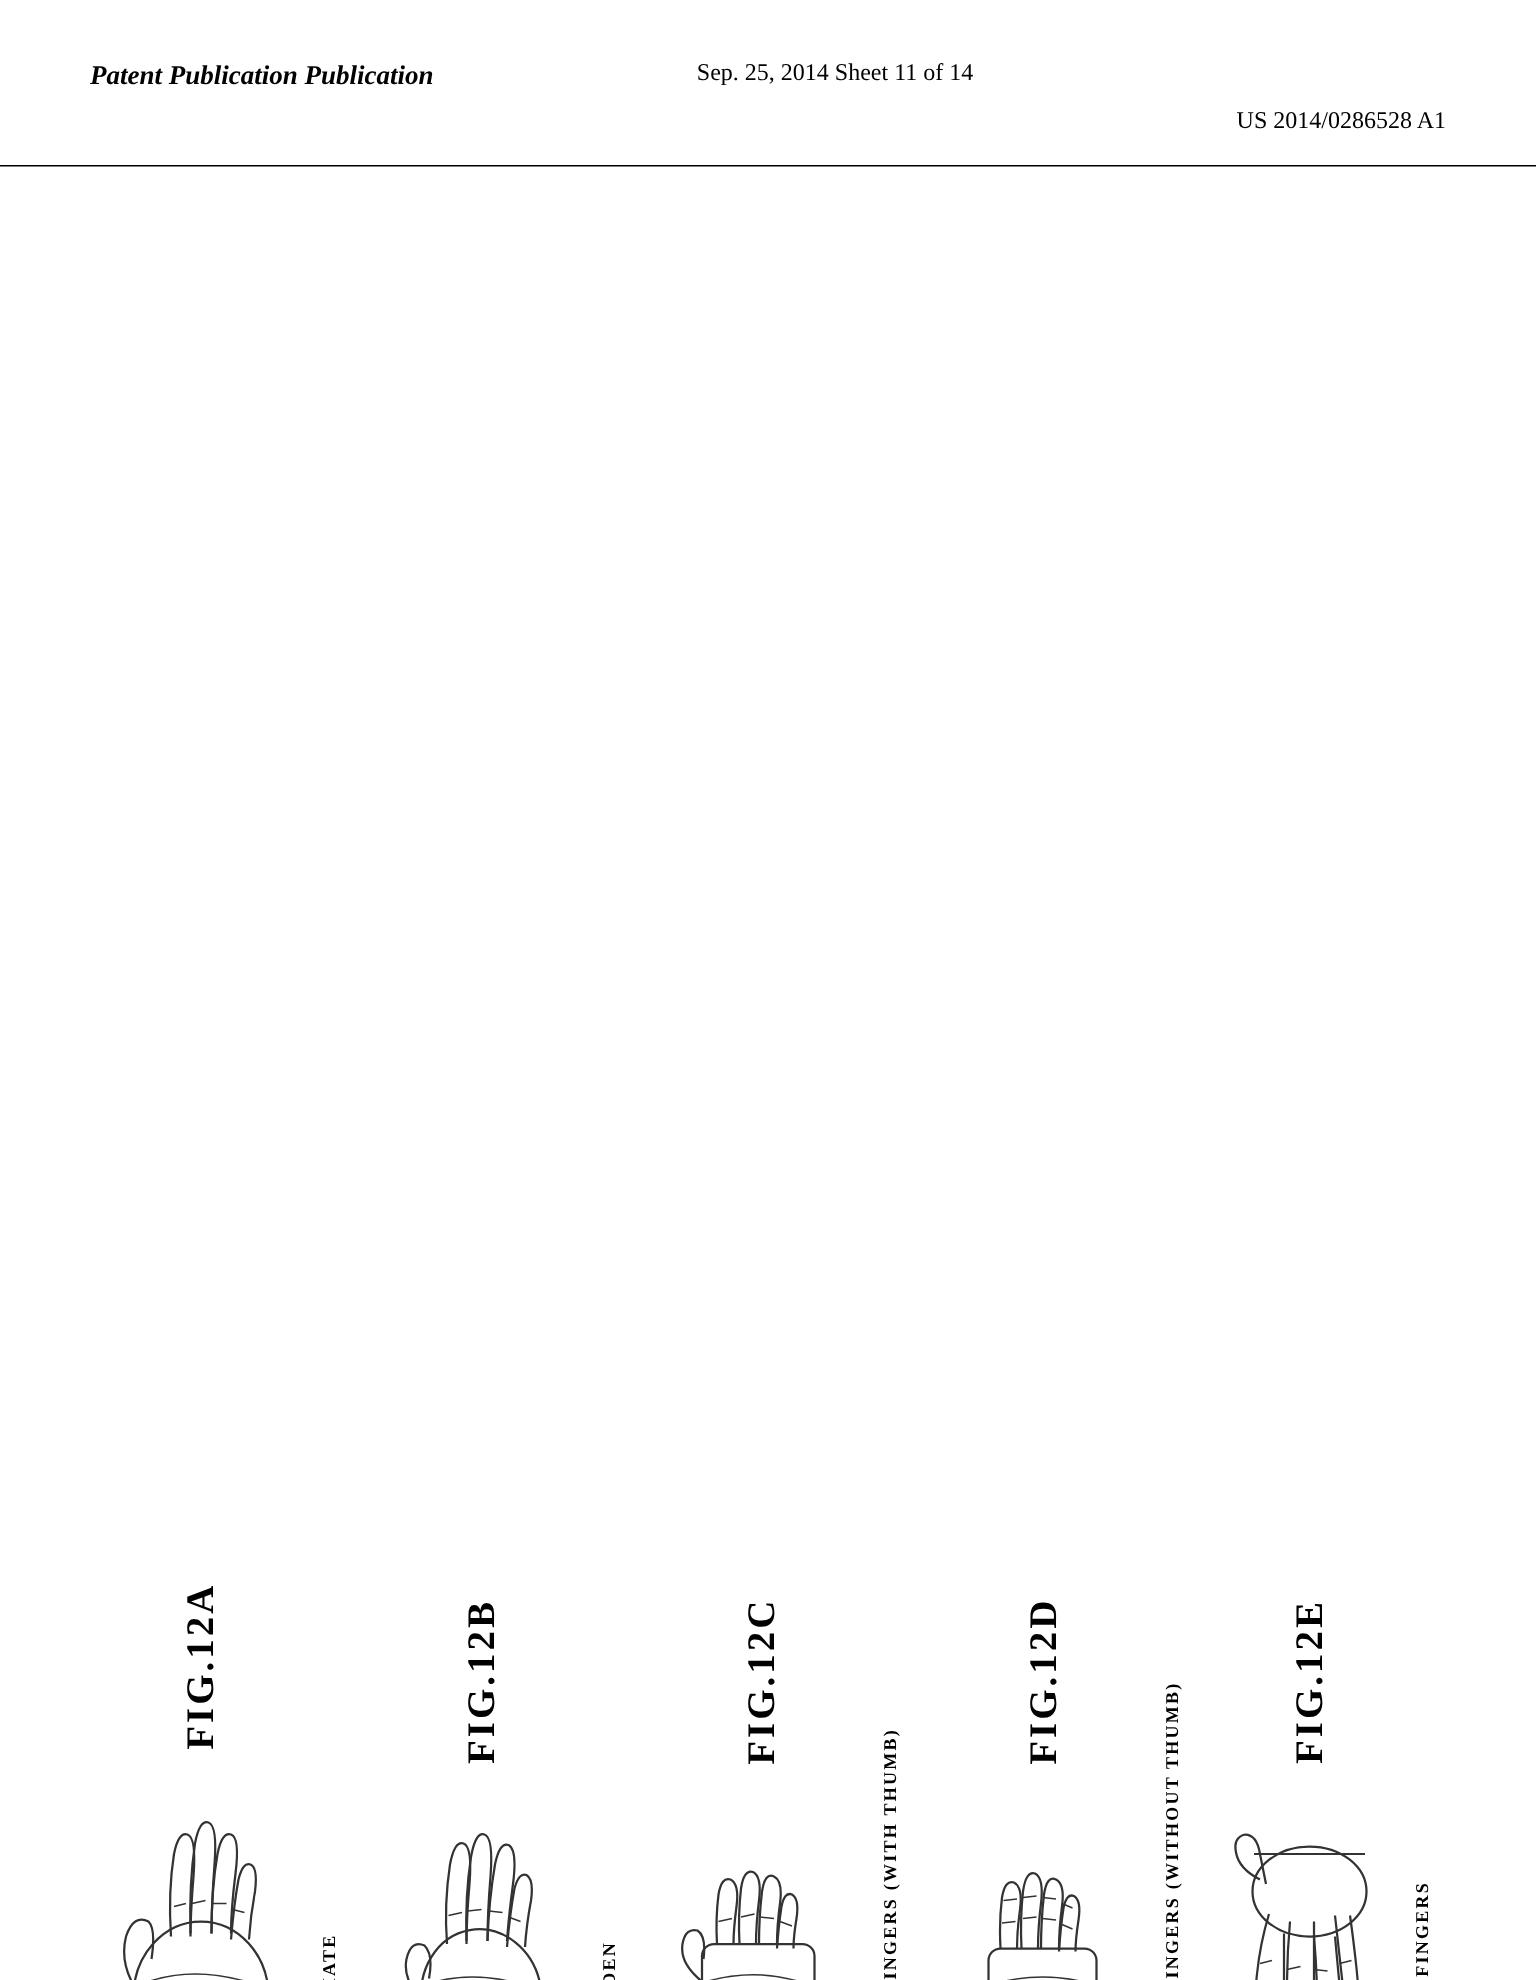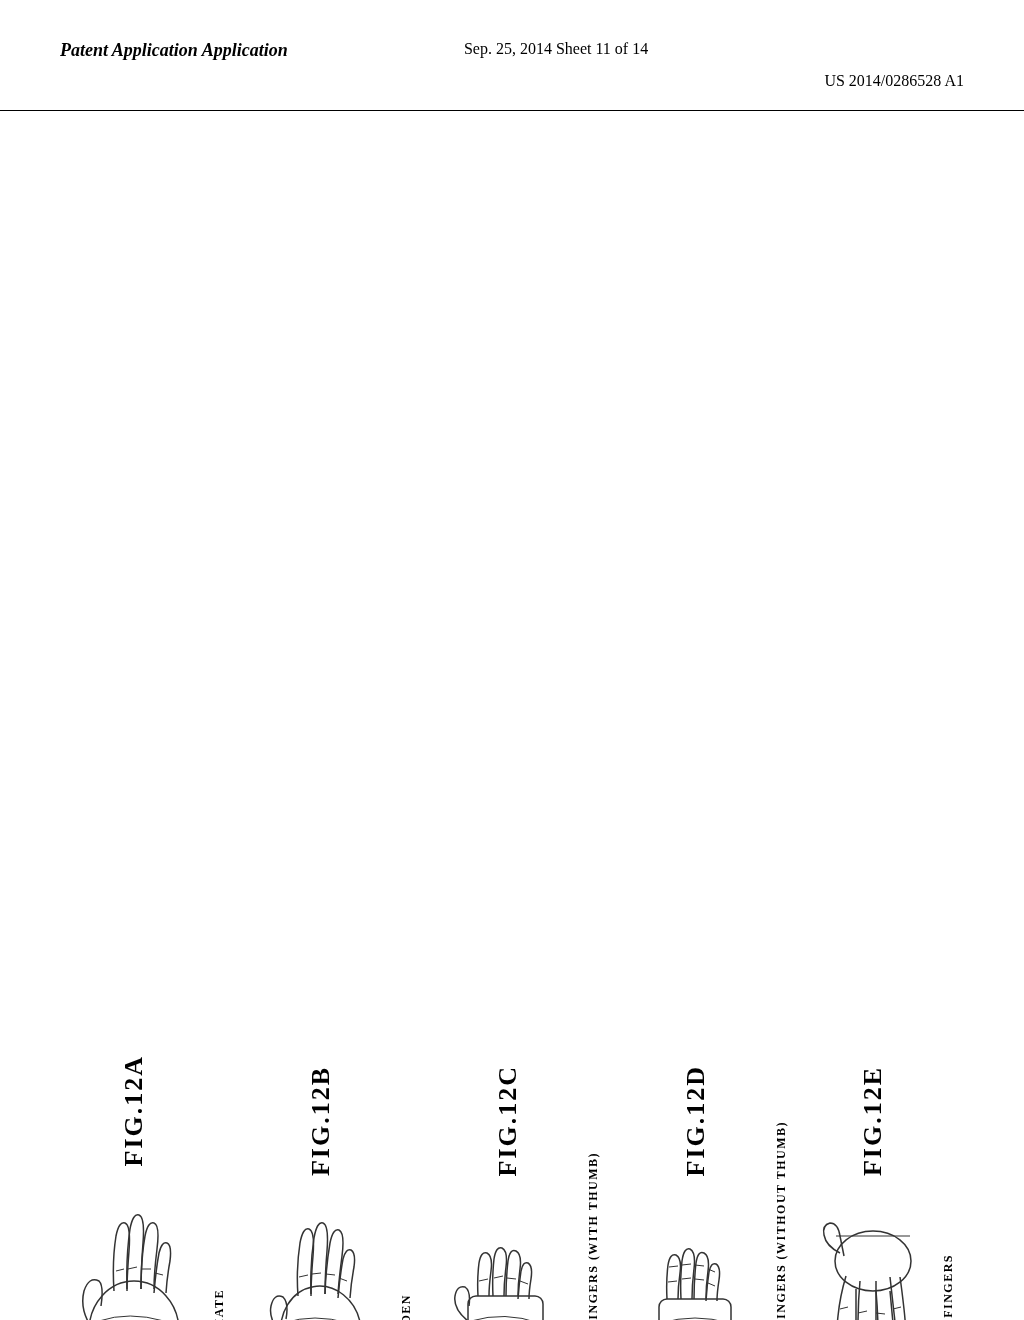--- a/index.html
+++ b/index.html
@@ -91,21 +91,21 @@
       flex-direction: column;
       align-items: center;
       justify-content: flex-end;
       margin-left: 6px;
     }
   </style>
 </head>
 <body>
 
 <div class="header">
-  <div class="header-left">Patent Application Application</div>
+  <div class="header-left">Patent Publication Publication</div>
   <div class="header-center">Sep. 25, 2014   Sheet 11 of 14</div>
   <div class="header-right">US 2014/0286528 A1</div>
 </div>
 
 <div class="figures-area">
 
   <div class="figure-block">
     <div class="left-col">
       <div class="fig-title">FIG.12A</div>
 

